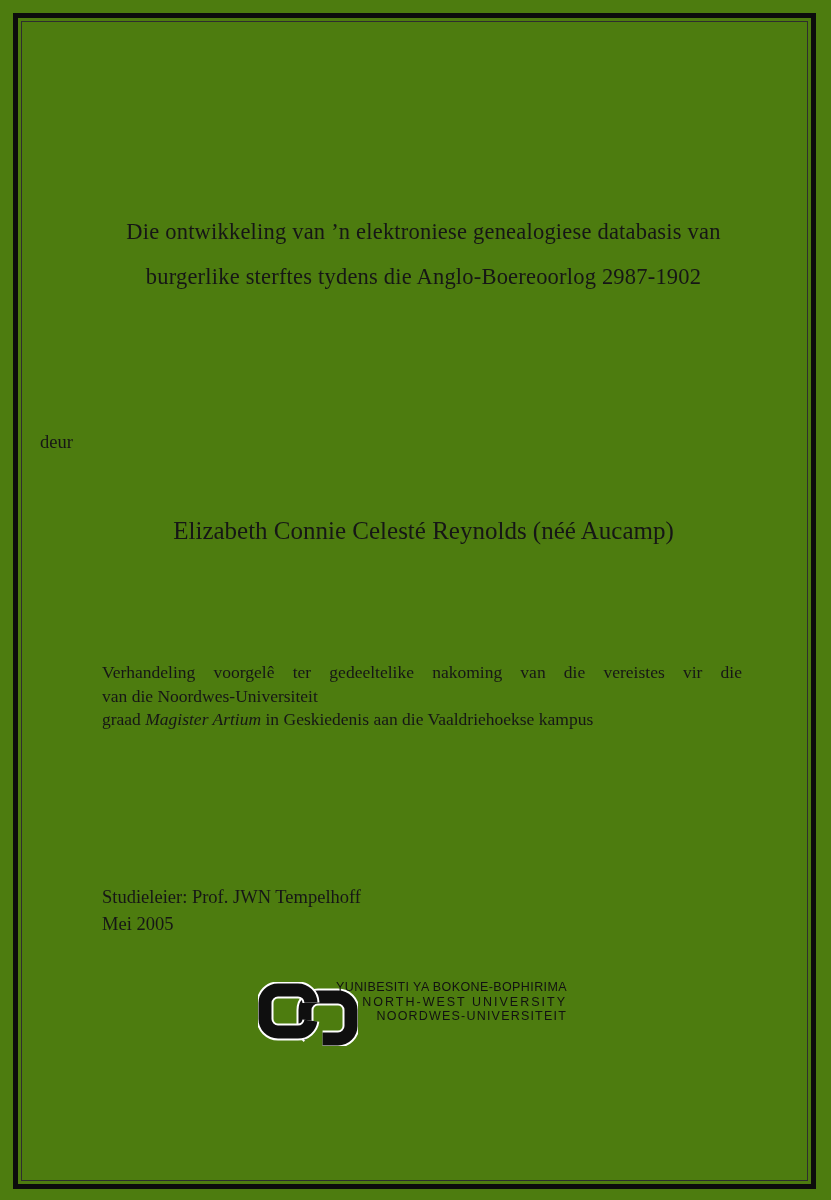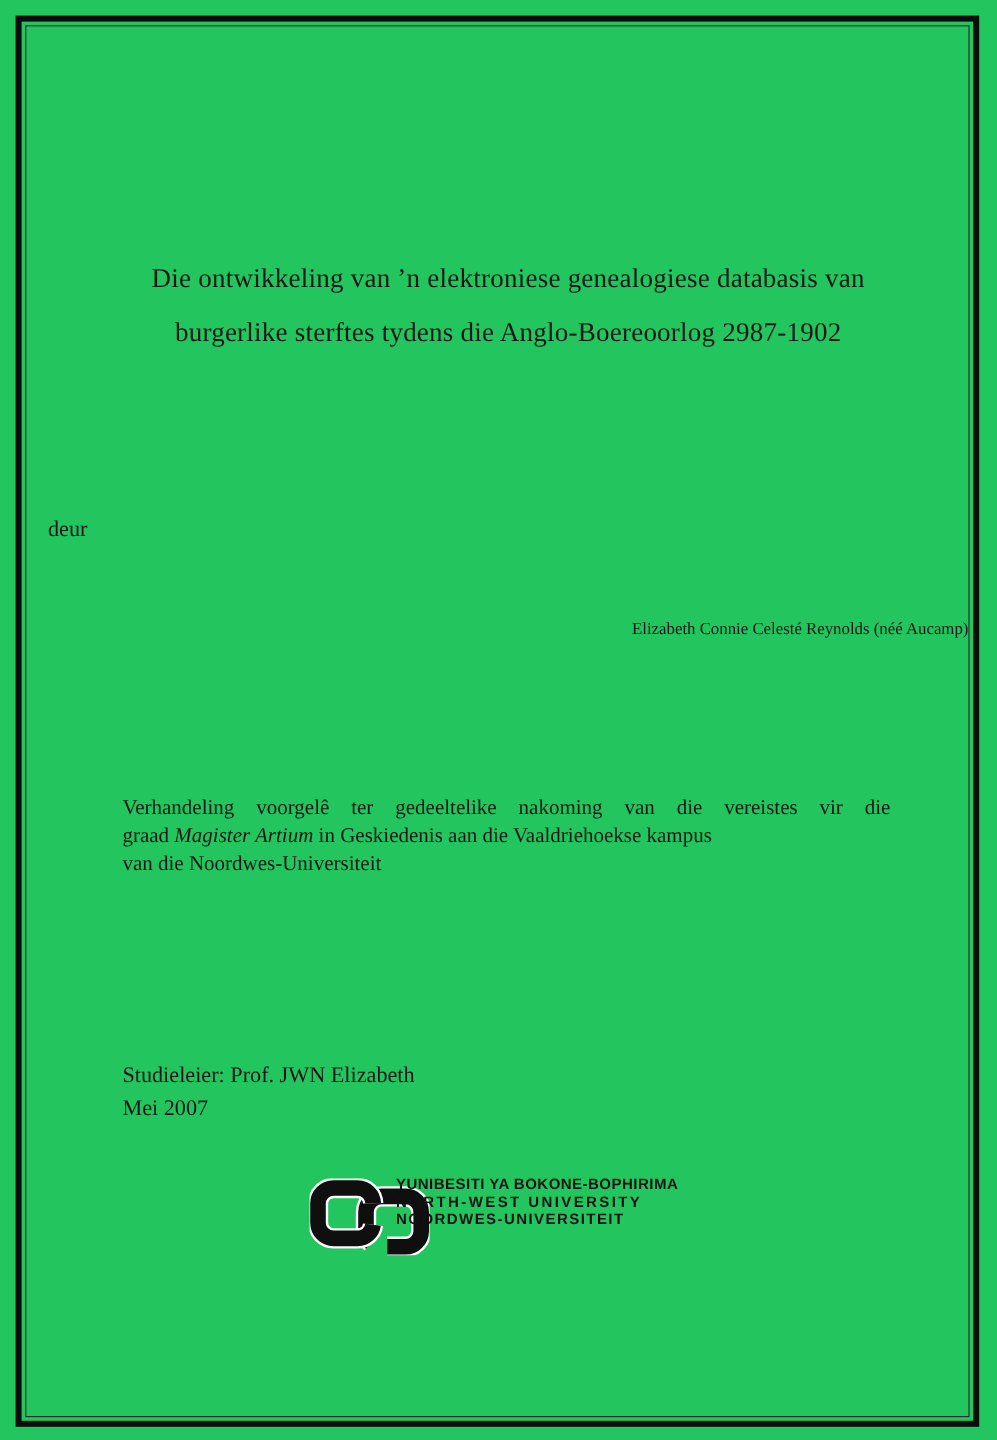--- a/index.html
+++ b/index.html
@@ -5,21 +5,21 @@
   html, body {
     margin: 0;
     padding: 0;
     background: #e8e8e8;
   }
   .page {
     position: relative;
     width: 831px;
     height: 1200px;
     margin: 0 auto;
-    background: #22c55e;
+    background: #4d7c0f;
     overflow: hidden;
     font-family: "Liberation Serif", "DejaVu Serif", serif;
     color: #161616;
   }
   
   .frame-outer {
     position: absolute;
     left: 13px; top: 13px; right: 15px; bottom: 11px;
     border: 5px solid #0c0c0c;
     pointer-events: none;
@@ -45,22 +45,22 @@
     position: absolute;
     left: 40px; right: 24px;
     top: 432px;
     font-size: 18.5px;
   }
 
   .author {
     position: absolute;
     left: 40px; right: 24px;
     top: 517px;
-    text-align: right;
-    font-size: 14px;
+    text-align: center;
+    font-size: 25px;
   }
 
   .thesis-statement {
     position: absolute;
     left: 102px;
     width: 640px;
     top: 661px;
     font-size: 17.5px;
     line-height: 23.5px;
   }
@@ -88,25 +88,26 @@
     width: 330px;
     height: 70px;
   }
   .logo-mark {
     position: absolute;
     left: 0;
     top: 2px;
   }
   .logo-text {
     position: absolute;
-    left: 72px;
+    left: 57px;
     top: 0;
     width: 252px;
+    text-align: right;
     font-family: "Liberation Sans", "DejaVu Sans", sans-serif;
-    font-weight: 700;
+    font-weight: 400;
     font-size: 12.5px;
     line-height: 14.5px;
     color: #111111;
     white-space: nowrap;
   }
   .logo-text .l1 { letter-spacing: 0.4px; }
   .logo-text .l2 { letter-spacing: 2.0px; }
   .logo-text .l3 { letter-spacing: 1.2px; }
 </style>
 </head>
@@ -121,27 +122,27 @@
     <div>Die ontwikkeling van ’n elektroniese genealogiese databasis van</div>
     <div>burgerlike sterftes tydens die Anglo-Boereoorlog 2987-1902</div>
   </div>
 
   <div class="byline">deur</div>
 
   <div class="author">Elizabeth Connie Celesté Reynolds (néé Aucamp)</div>
 
   <div class="thesis-statement">
     <div class="justified">Verhandeling voorgelê ter gedeeltelike nakoming van die vereistes vir die</div>
+    <div>van die Noordwes-Universiteit</div>
     <div><span>graad </span><span class="italic">Magister Artium</span><span> in Geskiedenis aan die Vaaldriehoekse kampus</span></div>
-    <div>van die Noordwes-Universiteit</div>
   </div>
 
   <div class="supervisor-block">
-    <div>Studieleier: Prof. JWN Elizabeth</div>
-    <div>Mei 2007</div>
+    <div>Studieleier: Prof. JWN Tempelhoff</div>
+    <div>Mei 2005</div>
   </div>
 
   <div class="logo">
     <svg class="logo-mark" width="100" height="64" viewBox="0 0 100 64" aria-hidden="true">
 
       <rect x="47" y="15" width="46" height="42" rx="13" fill="none" stroke="#ffffff" stroke-width="17" stroke-dasharray="92 14 300"></rect>
       <rect x="47" y="15" width="46" height="42" rx="13" fill="none" stroke="#0f0f0f" stroke-width="13" stroke-dasharray="92 14 300"></rect>
 
       <rect x="7" y="8" width="46" height="42" rx="13" fill="none" stroke="#ffffff" stroke-width="17" stroke-dasharray="40 18 300"></rect>
       <rect x="7" y="8" width="46" height="42" rx="13" fill="none" stroke="#0f0f0f" stroke-width="13" stroke-dasharray="40 18 300"></rect>

